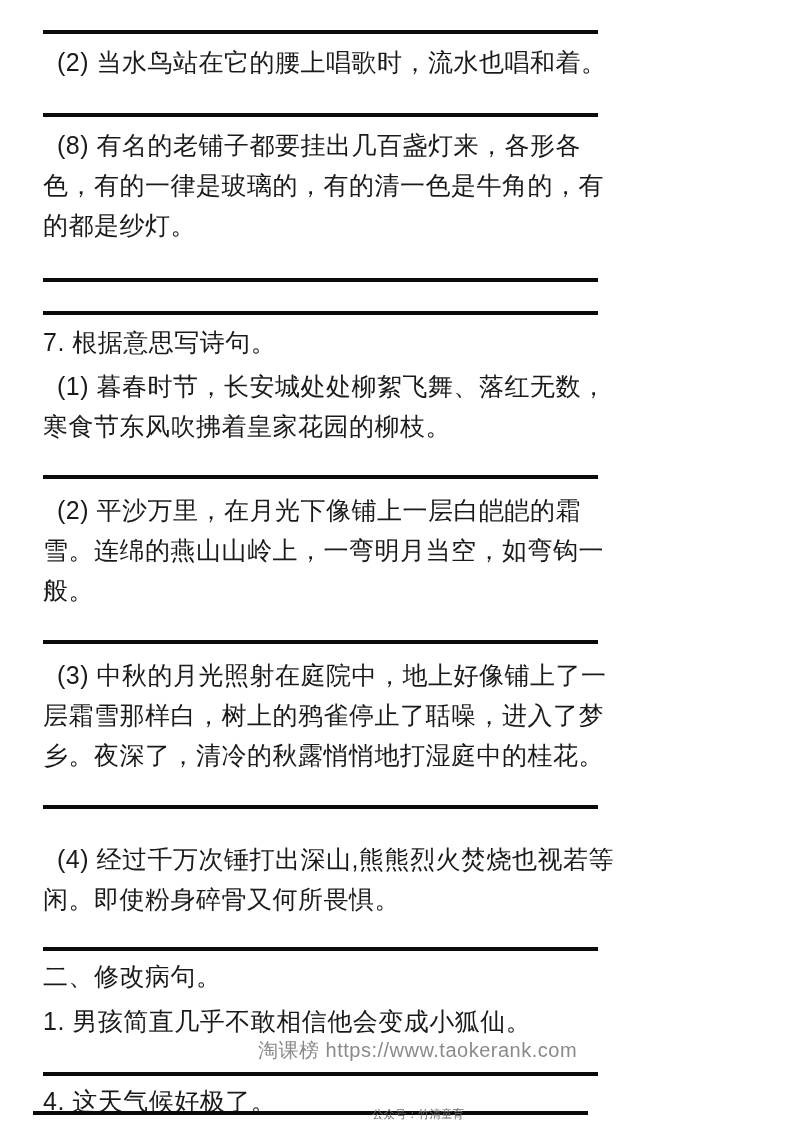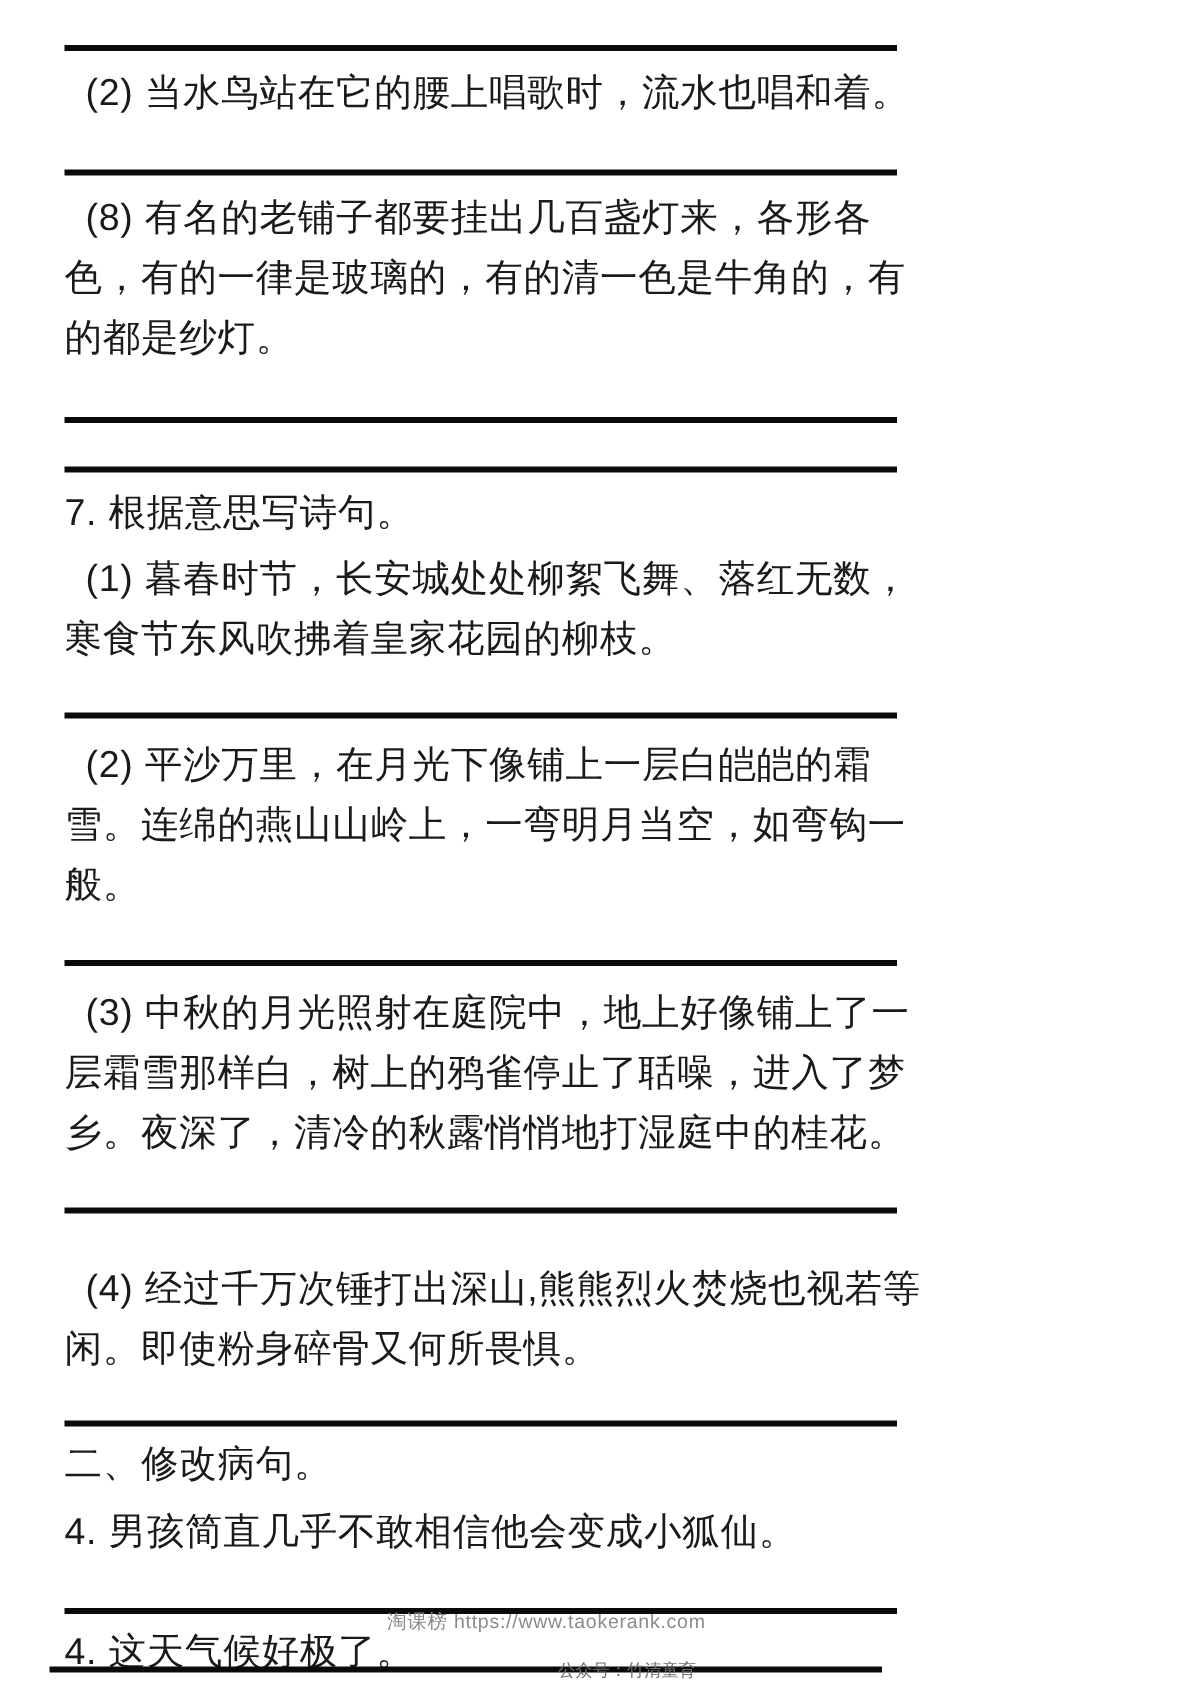--- a/index.html
+++ b/index.html
@@ -49,22 +49,22 @@
   .mt6  { margin-top: 4px;  }
   .mt11 { margin-top: 11px; }
   .mt30b{ margin-top: 30px; }
   .mt14 { margin-top: 30px; }
   .mt28 { margin-top: 28px; }
   .mt5  { margin-top: 5px;  }
 
   .watermark {
     position: absolute;
     left: 258px;
-    top: 1068px;
-    font-size: 13px;
+    top: 1037px;
+    font-size: 20px;
     line-height: 26px;
     color: #8a8a8a;
     letter-spacing: 0.5px;
     white-space: nowrap;
   }
   .bottom-rule {
     position: absolute;
     left: 33px;
     top: 1111px;
     width: 555px;
@@ -103,21 +103,21 @@
     <p class="para indent mt11">(2) 平沙万里，在月光下像铺上一层白皑皑的霜雪。连绵的燕山山岭上，一弯明月当空，如弯钩一般。</p>
 
     <div class="rule mt30b"></div>
     <p class="para indent mt11">(3) 中秋的月光照射在庭院中，地上好像铺上了一层霜雪那样白，树上的鸦雀停止了聒噪，进入了梦乡。夜深了，清冷的秋露悄悄地打湿庭中的桂花。</p>
 
     <div class="rule mt30b"></div>
     <p class="para indent mt14">(4) 经过千万次锤打出深山,熊熊烈火焚烧也视若等闲。即使粉身碎骨又何所畏惧。</p>
 
     <div class="rule mt28"></div>
     <p class="heading mt5">二、修改病句。</p>
-    <p class="para mt5">4. 男孩简直几乎不敢相信他会变成小狐仙。</p>
+    <p class="para mt5">1. 男孩简直几乎不敢相信他会变成小狐仙。</p>
 
     <div class="rule mt31"></div>
     <p class="para mt5">4. 这天气候好极了。</p>
 
   </div>
 
   <div class="watermark">淘课榜 https://www.taokerank.com</div>
   <div class="bottom-rule"></div>
   <div class="footer-stamp">公众号：竹清童育</div>
 </div>

